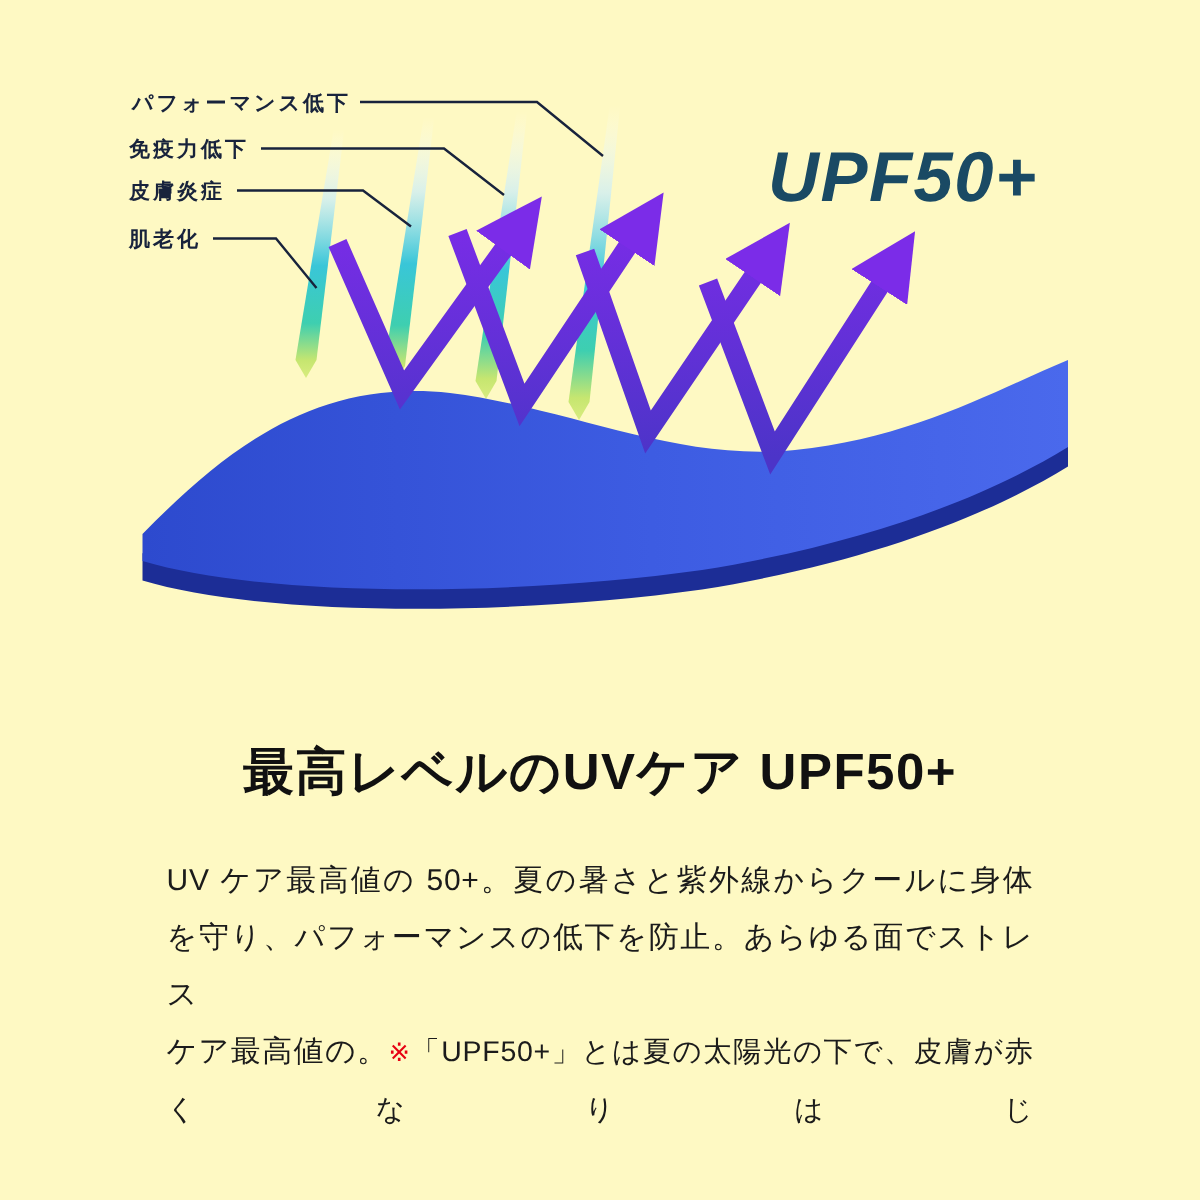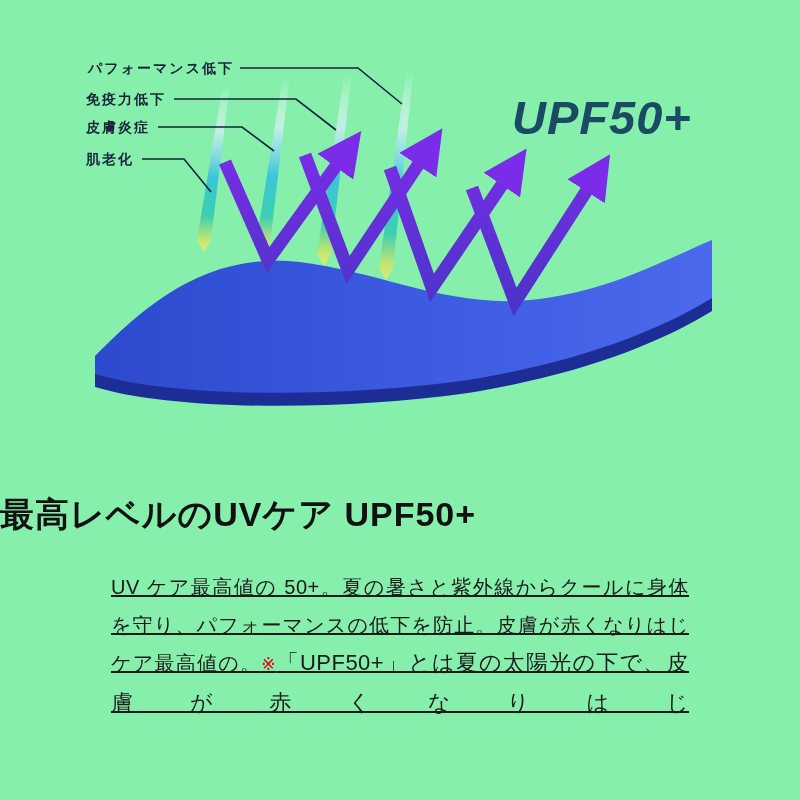--- a/index.html
+++ b/index.html
@@ -1,46 +1,46 @@
 <!DOCTYPE html>
 <html><head>
 <meta charset="utf-8">
 <style>
   html,body{margin:0;padding:0;background:#ffffff;}
   .stage{
     position:relative;
     width:800px;height:800px;
-    background:#86efac;
+    background:#fef9c3;
     overflow:hidden;
     font-family:"Liberation Sans","DejaVu Sans",sans-serif;
   }
   .diagram-wrap{position:absolute;top:0;left:0;width:800px;height:470px;}
   svg{display:block;}
   .diagram-label{
     font-size:14px;font-weight:bold;letter-spacing:2px;fill:#18233c;
     font-family:"Liberation Sans","DejaVu Sans",sans-serif;
   }
   .upf-big{
     font-size:47px;font-weight:bold;font-style:italic;letter-spacing:1px;fill:#1a4a64;
     font-family:"Liberation Sans","DejaVu Sans",sans-serif;
   }
   .content{
     position:absolute;top:492px;left:0;width:800px;
   }
   .heading{
-    margin:0;
+    margin:0;text-align:center;
     font-size:34px;font-weight:bold;letter-spacing:1px;color:#111111;
   }
   .body-block{
     width:578px;margin:30px auto 3px auto;
-    font-size:20px;line-height:38px;color:#1b1b1b;letter-spacing:0.5px;text-decoration:underline;
+    font-size:20px;line-height:38px;color:#1b1b1b;letter-spacing:0.5px;
   }
   .body-line{text-align:justify;text-align-last:justify;}
   .note-marker{color:#e60012;font-size:17px;}
-  .note-text{font-size:22px;}
+  .note-text{font-size:19px;}
 </style>
 </head>
 <body>
 
 <div class="stage">
 
   <div class="diagram-wrap">
     <svg width="800" height="470" viewBox="0 0 800 470">
       <defs>
         <linearGradient id="fabricGrad" x1="0" y1="0" x2="1" y2="0">
@@ -98,21 +98,21 @@
 
       <text class="upf-big" x="512" y="134">UPF50+</text>
     </svg>
   </div>
 
   <div class="content">
     <h1 class="heading">最高レベルのUVケア UPF50+</h1>
 
     <div class="body-block">
       <div class="body-line">UV ケア最高値の 50+。夏の暑さと紫外線からクールに身体</div>
-      <div class="body-line">を守り、パフォーマンスの低下を防止。皮膚が赤くなりはじ</div>
+      <div class="body-line">を守り、パフォーマンスの低下を防止。あらゆる面でストレス</div>
       <div class="body-line">
         <span>ケア最高値の。</span><span class="note-marker">※</span><span class="note-text">「UPF50+」とは夏の太陽光の下で、皮膚が赤くなりはじ</span>
       </div>
 
     </div>
   </div>
 
 </div>
 
 </body></html>

